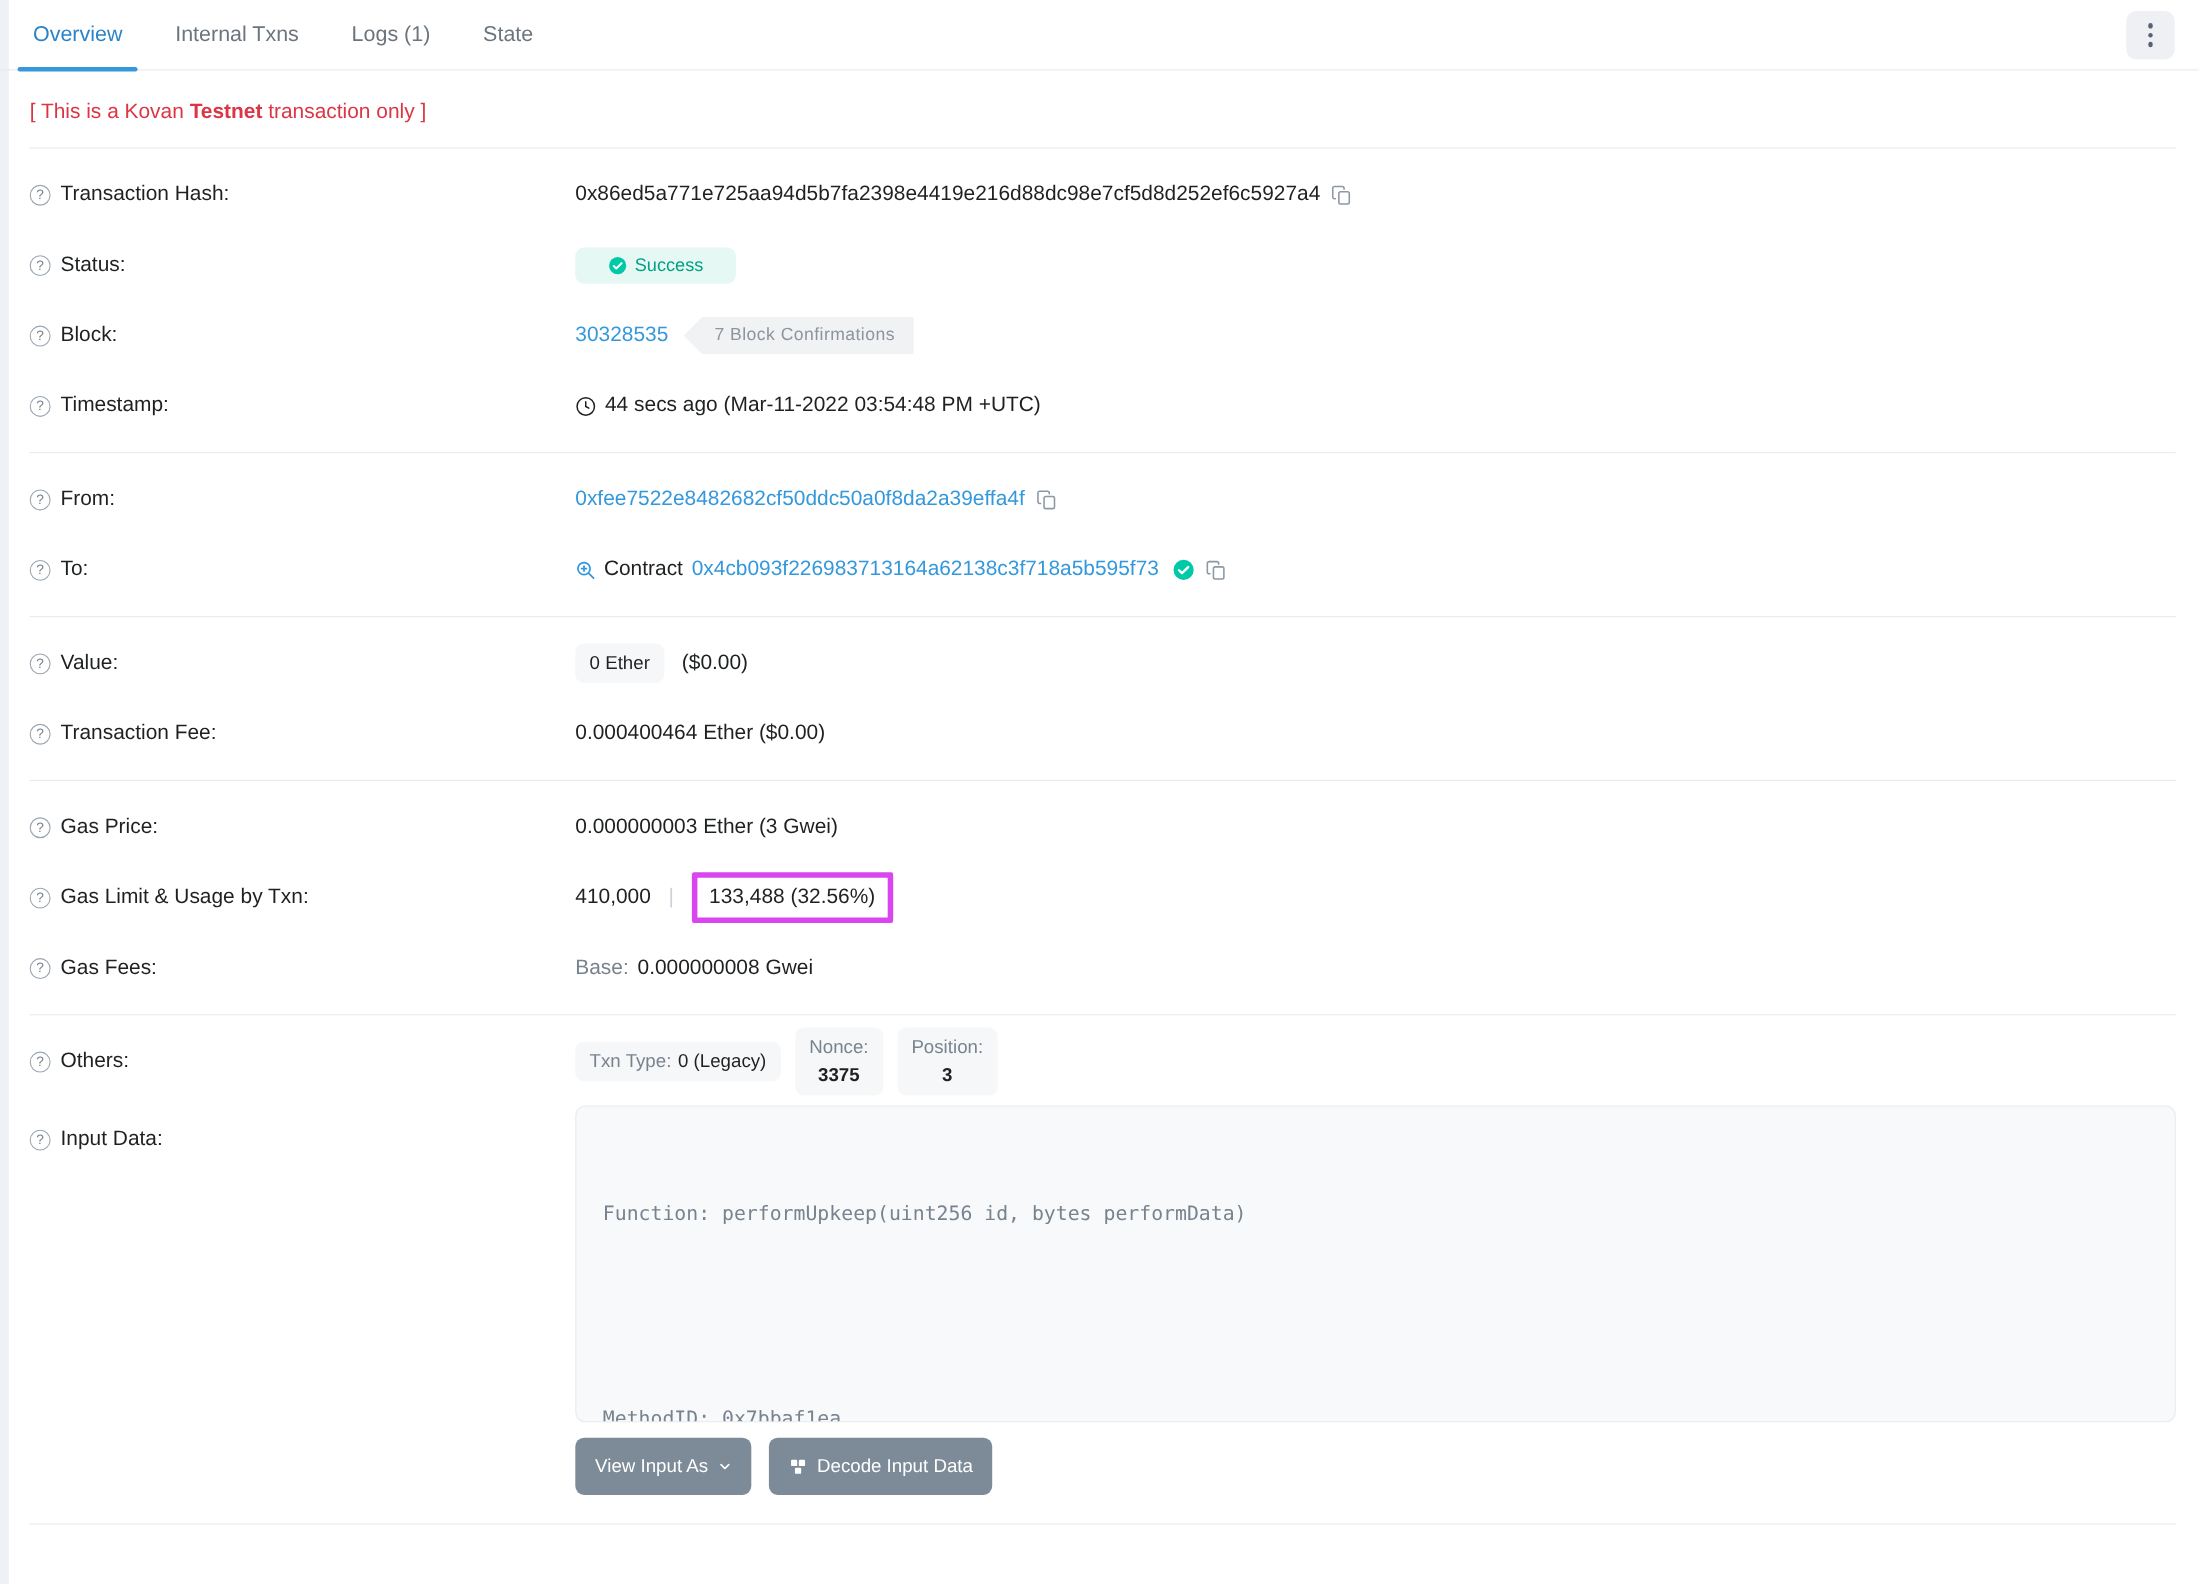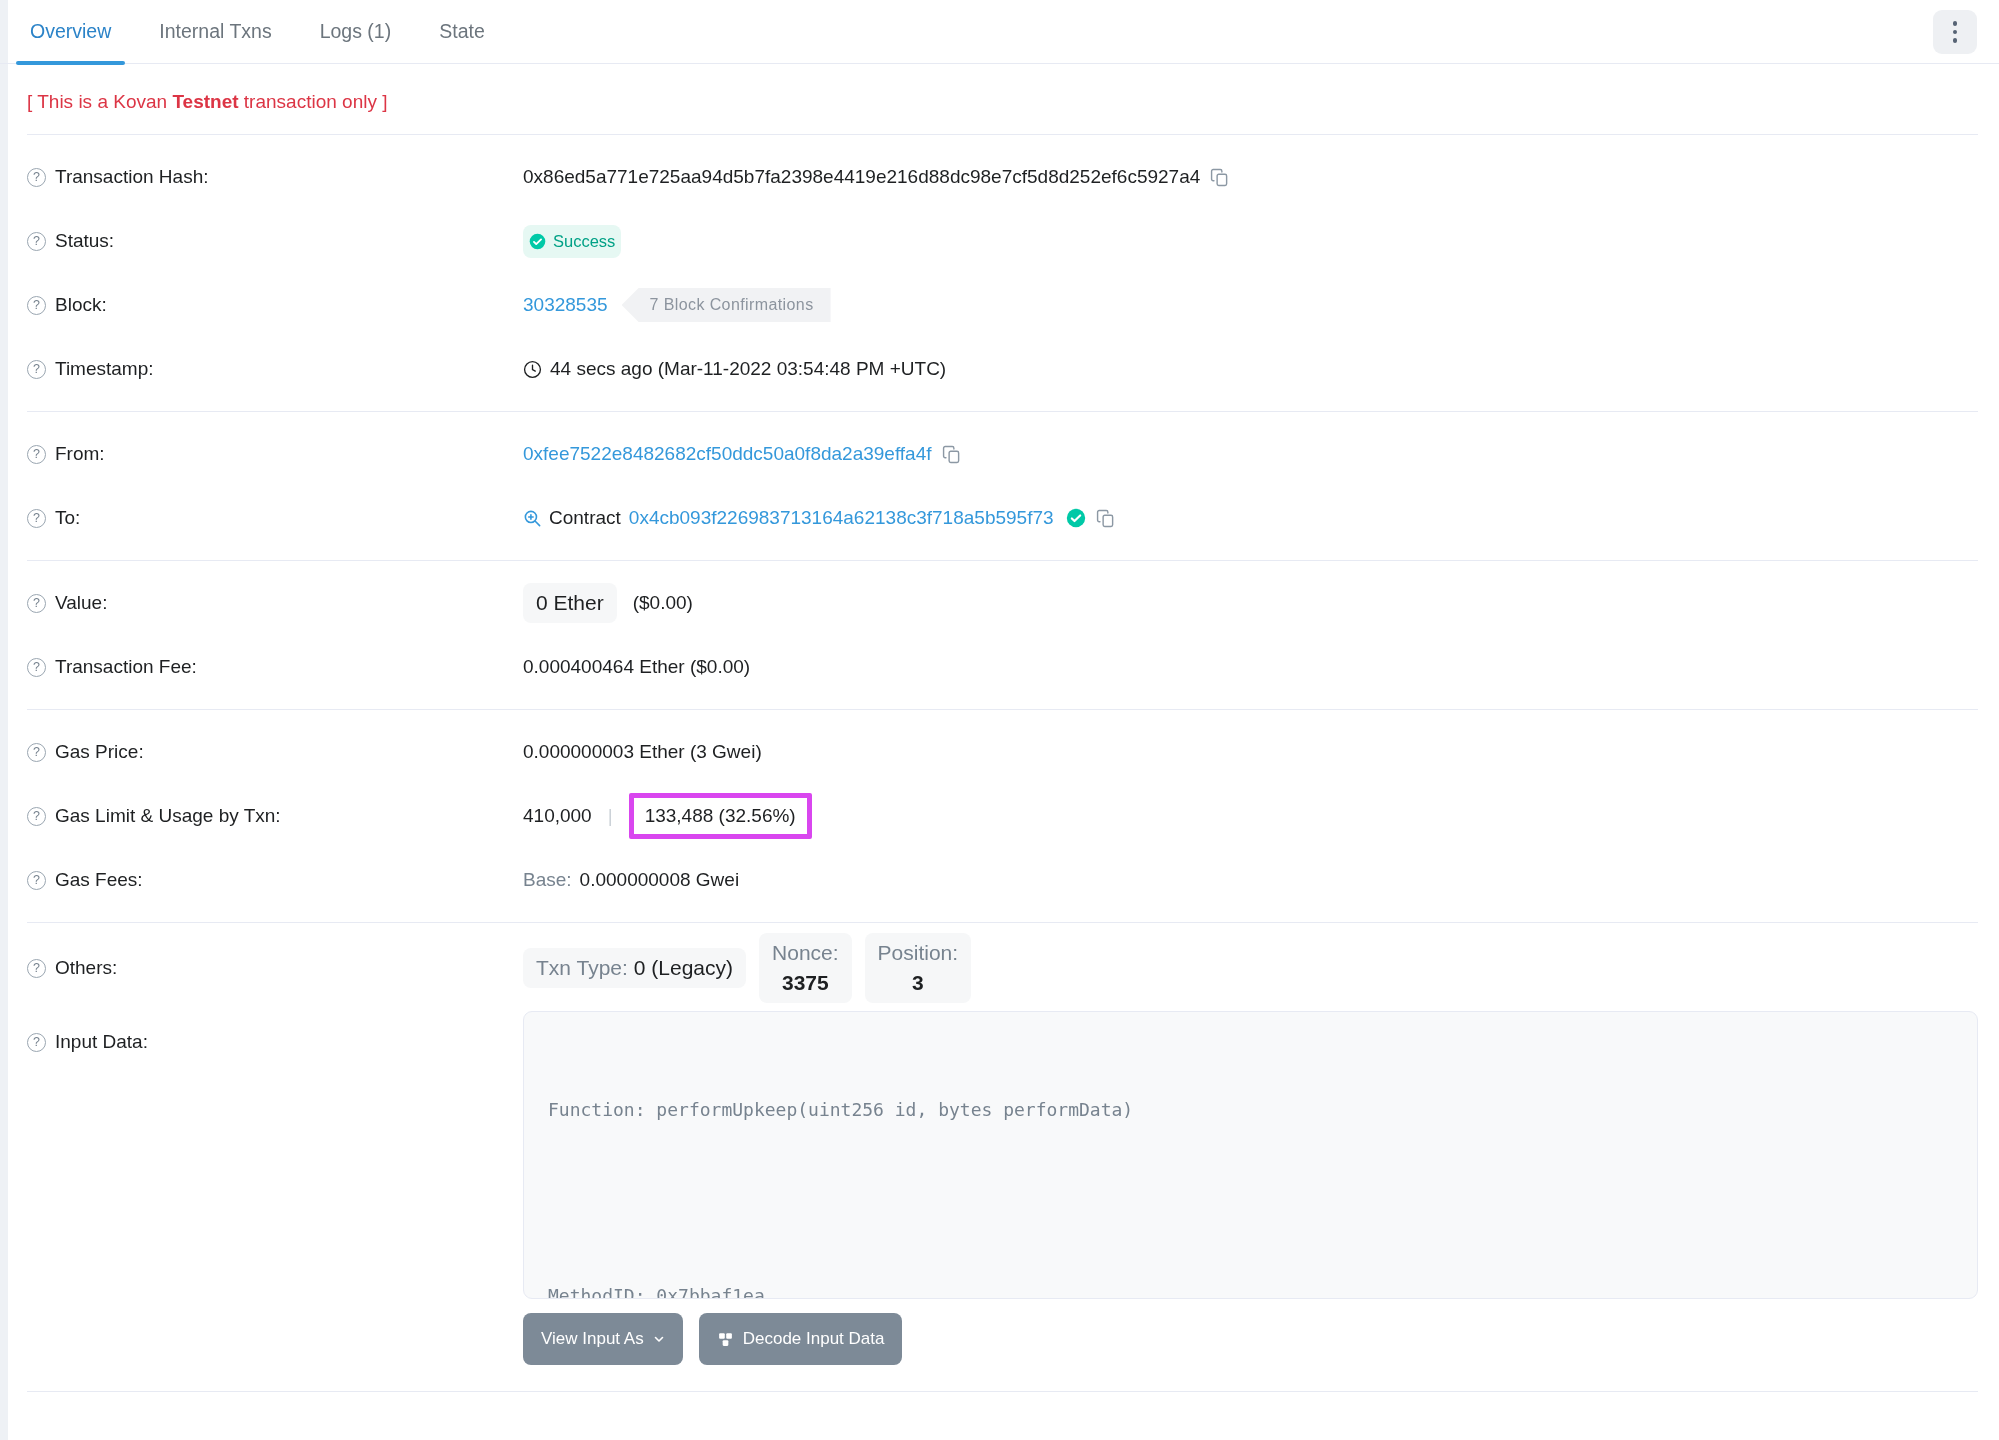--- a/index.html
+++ b/index.html
@@ -37,30 +37,30 @@
     color:#77838f; font-size:12.5px; line-height:17px; text-align:center;
     flex:0 0 19px; cursor:pointer; }
 
   a.link { color:#3498db; text-decoration:none; cursor:pointer; }
 
   .icon-btn { background:none; border:none; cursor:pointer; padding:0; margin-left:10px;
     display:inline-flex; align-items:center; }
 
   
   .badge-success { display:inline-flex; align-items:center; gap:7px;
-    background:#e6f8f3; color:#00a186; border-radius:8px; padding:7px 6px;
+    background:#e6f8f3; color:#00a186; border-radius:8px; padding:7px 30px;
     font-size:16.5px; }
 
   
   .confirm-tag { margin-left:14px; background:#f1f2f4; color:#8c949e; font-size:16px;
     letter-spacing:.4px; padding:8px 17px 8px 28px; 
     clip-path:polygon(17px 0, 100% 0, 100% 100%, 17px 100%, 0 50%); }
 
   
-  .pill { background:#f6f7f8; border-radius:8px; padding:8px 13px; font-size:21px;
+  .pill { background:#f6f7f8; border-radius:8px; padding:8px 13px; font-size:17px;
     display:inline-flex; gap:6px; align-items:center; }
   .pill .pill-label { color:#77838f; }
   .pill .pill-value { color:#1e2022; font-weight:600; }
   .pill + .pill { margin-left:13px;flex-direction:column; }
 
   .muted { color:#77838f; }
   .sep-bar { color:#ccd2d8; margin:0 16px; }
 
   .red-box { border:5px solid #d946ef; padding:7px 11px; border-radius:2px; }
 

